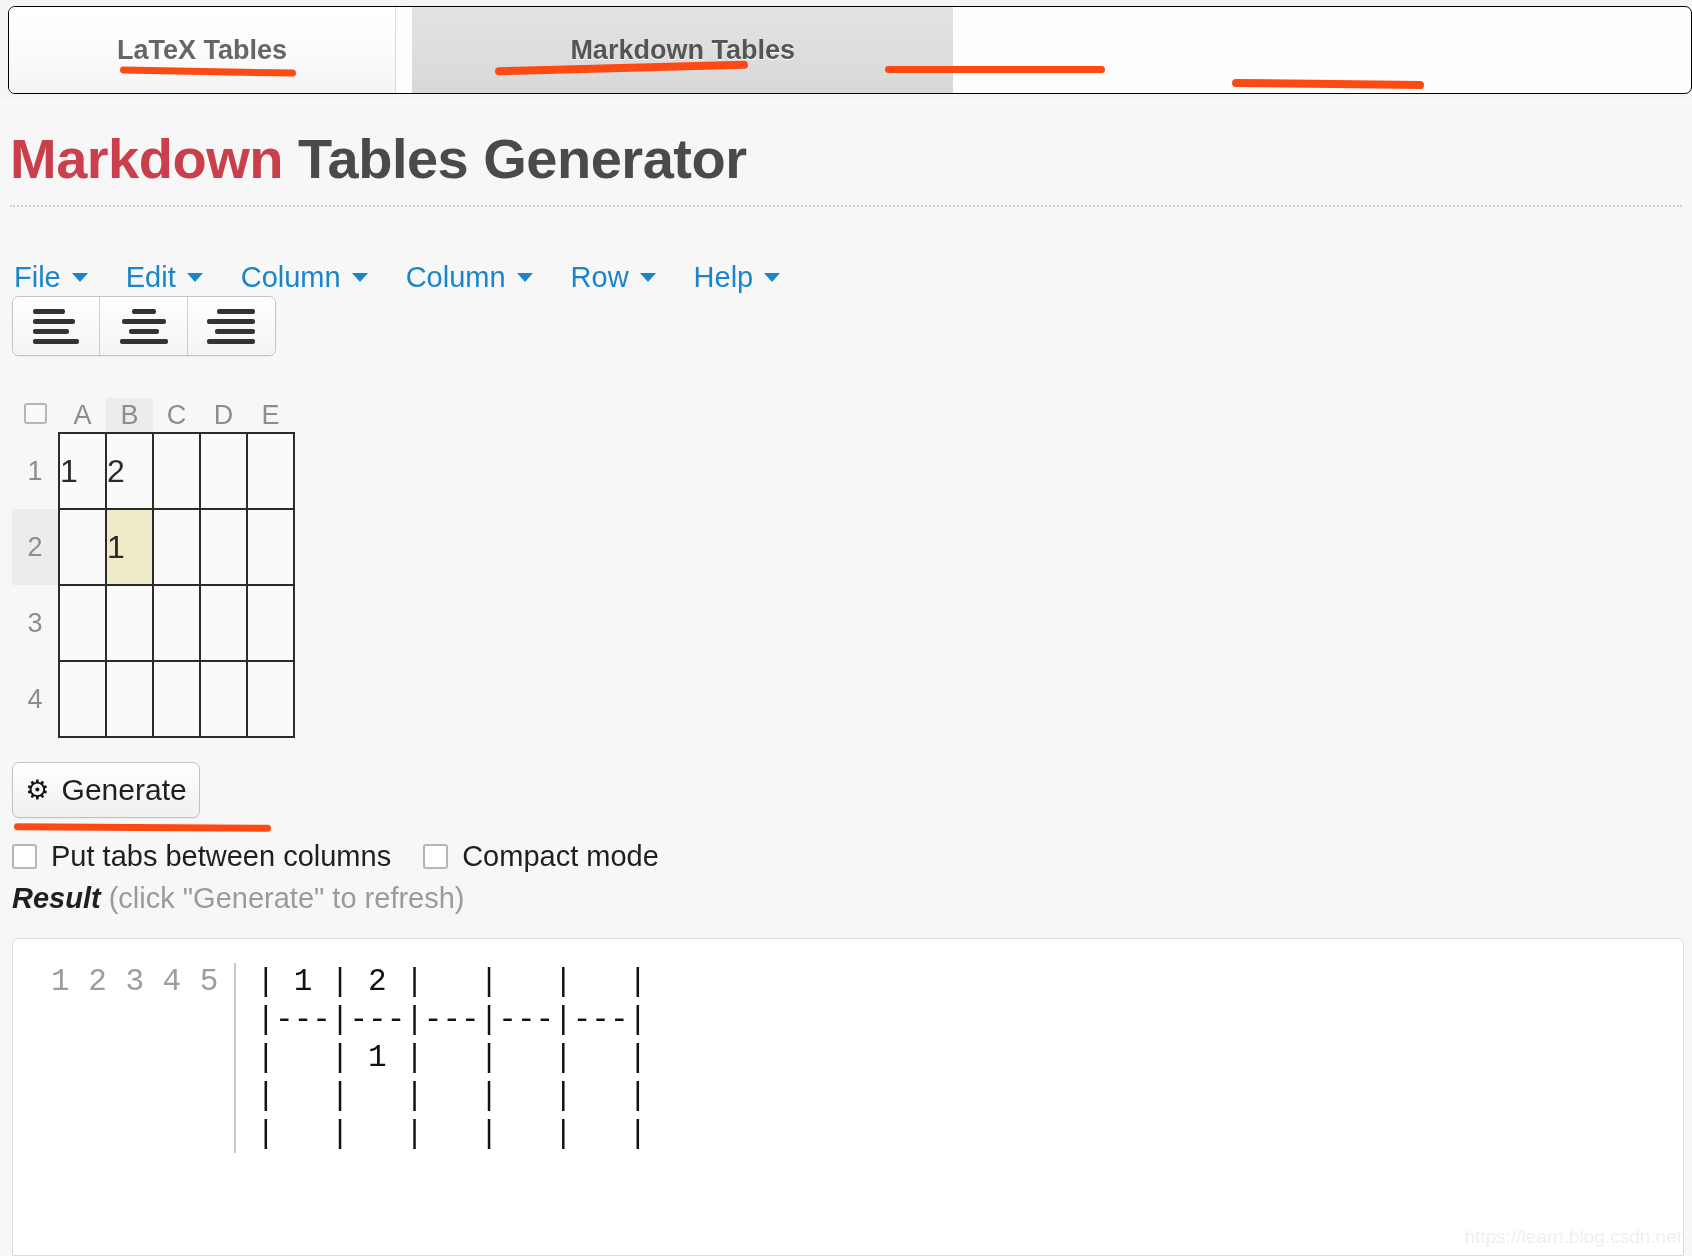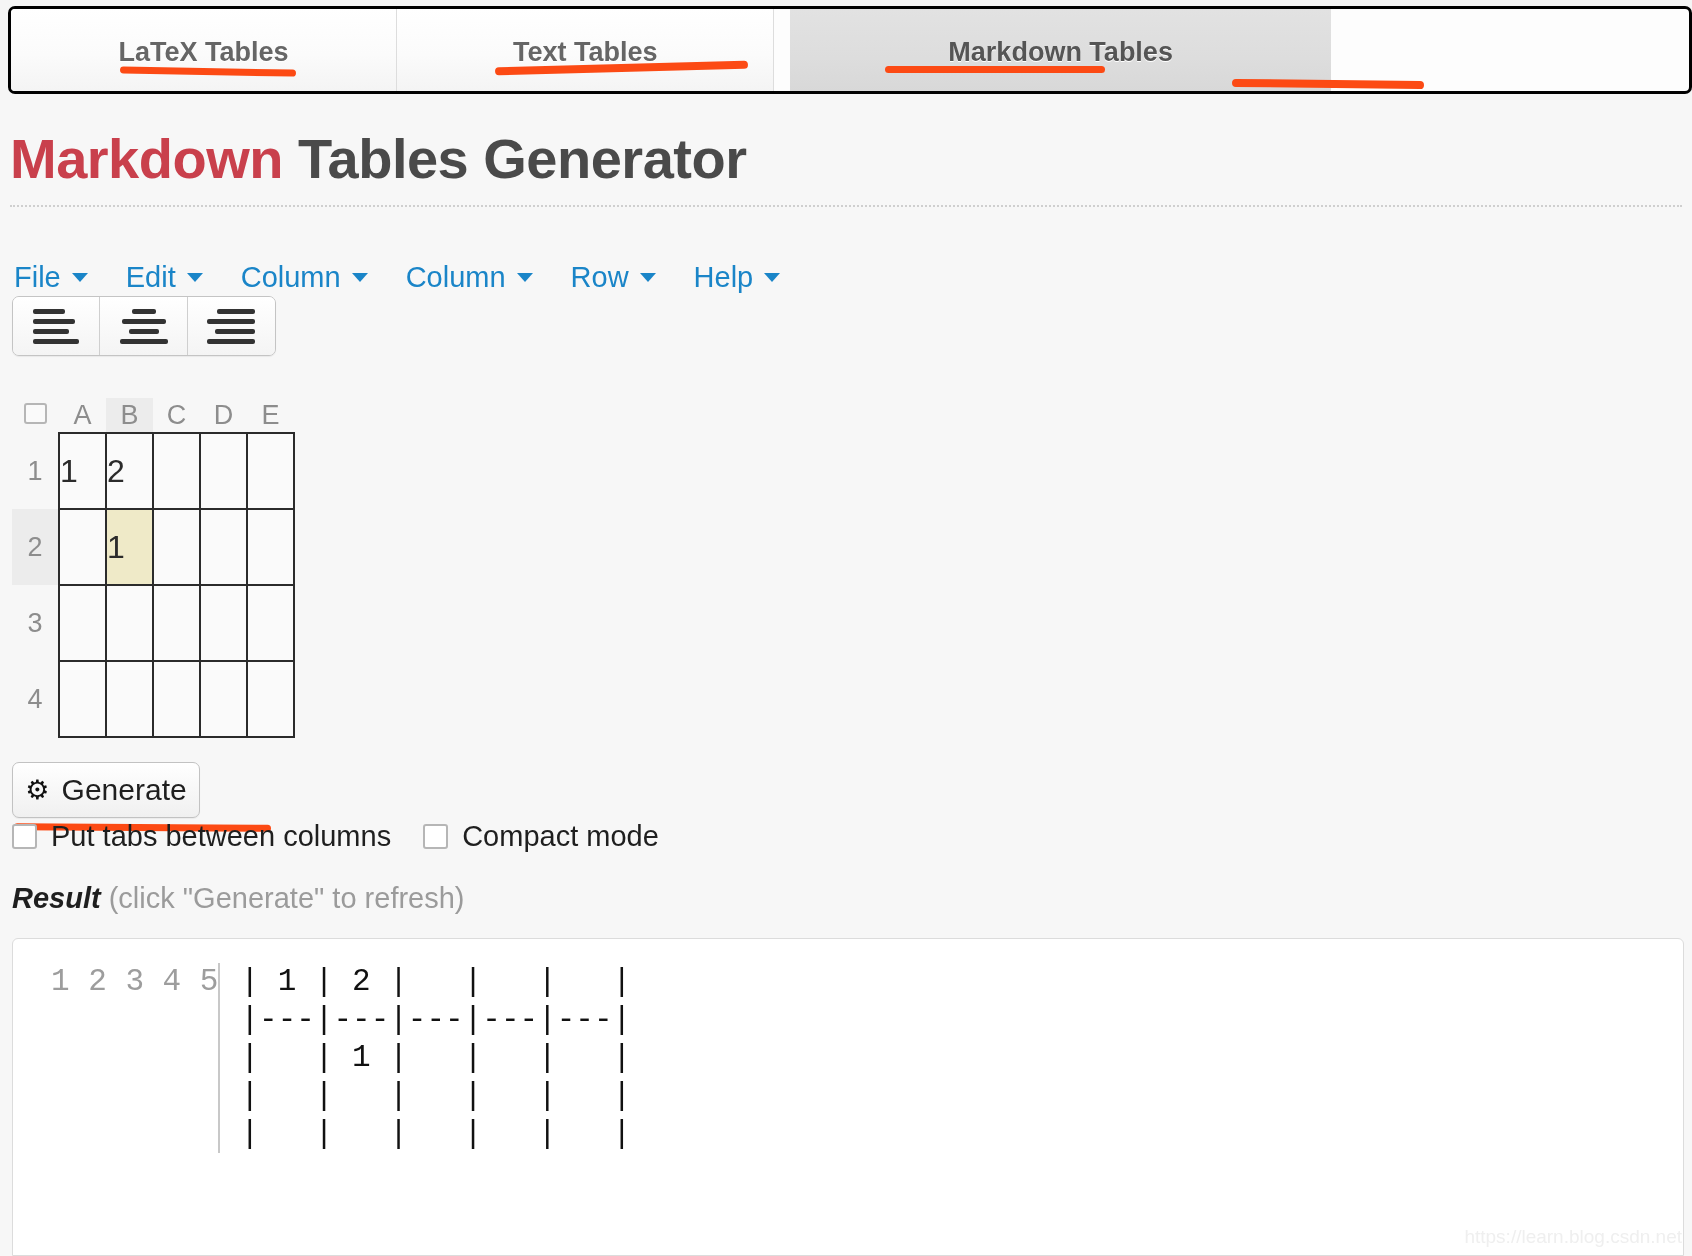--- a/index.html
+++ b/index.html
@@ -19,21 +19,21 @@
   .tabbar {
     position: absolute; left: 0; top: 0;
     width: 1692px; height: 100px;
     background: #f5f5f5;
     box-sizing: border-box;
   }
   .tabs {
     position: absolute; left: 8px; top: 6px;
     width: 1684px; height: 88px;
     display: flex;
-    border: 3px solid #000000;
+    border: 1px solid #000000;
     border-radius: 7px;
     box-sizing: border-box;
     overflow: hidden;
     background: #fdfdfd;
   }
   .tab {
     position: relative;
     display: flex;
     align-items: flex-start;
     justify-content: center;
@@ -223,21 +223,21 @@
     font-size: 27px;
     color: #111;
   }
   .m-generate {
     left: 14px; top: 824px; width: 257px; height: 7px;
     transform: rotate(0.4deg);
   }
 
   
   .opt-row {
-    position: absolute; left: 12px; top: 816px;
+    position: absolute; left: 12px; top: 836px;
     display: flex;
     height: 40px;
   }
   .opt {
     display: flex;
     align-items: center;
     margin-right: 32px;
     font-size: 29px;
     color: #1f1f1f;
     cursor: pointer;
@@ -274,21 +274,21 @@
     border-top-right-radius: 6px;
     box-sizing: border-box;
     overflow: hidden;
   }
   .code-wrap {
     position: absolute; left: 38px; top: 24px;
     display: flex;
   }
   .gutter {
     text-align: right;
-    padding-right: 0;
+    padding-right: 16px;
     border-right: 2px solid #c8c8c8;
     font-family: "Liberation Mono", monospace;
     font-size: 31px;
     line-height: 38px;
     color: #9d9d9d;
     user-select: none;
   }
   .code {
     padding-left: 20px;
     font-family: "Liberation Mono", monospace;
@@ -309,23 +309,20 @@
 </style>
 </head>
 <body>
 
 <div id="root">
 
   <div class="tabbar">
     <div class="tabs">
       <div class="tab tab-0">
         <span>LaTeX Tables</span>
-      </div>
-      <div class="tab tab-2">
-        <span>Text Tables</span>
       </div>
       <div class="tab tab-3 active">
         <span>Markdown Tables</span>
       </div>
     </div>
     <div class="marker m-tab0"></div>
     <div class="marker m-tab1"></div>
     <div class="marker m-tab2"></div>
     <div class="marker m-tab3"></div>
   </div>

